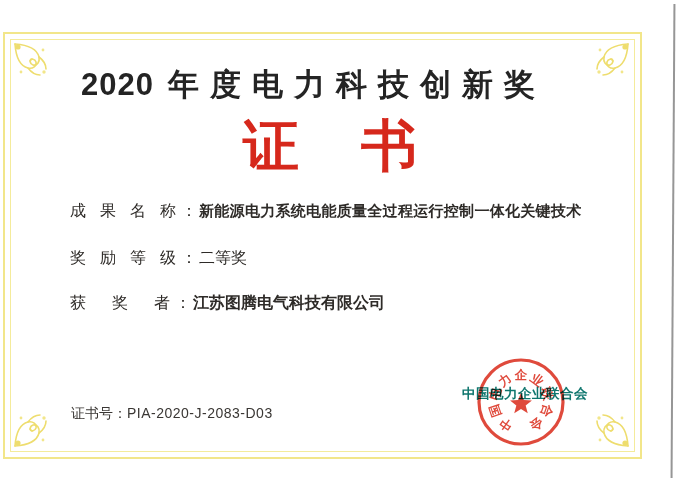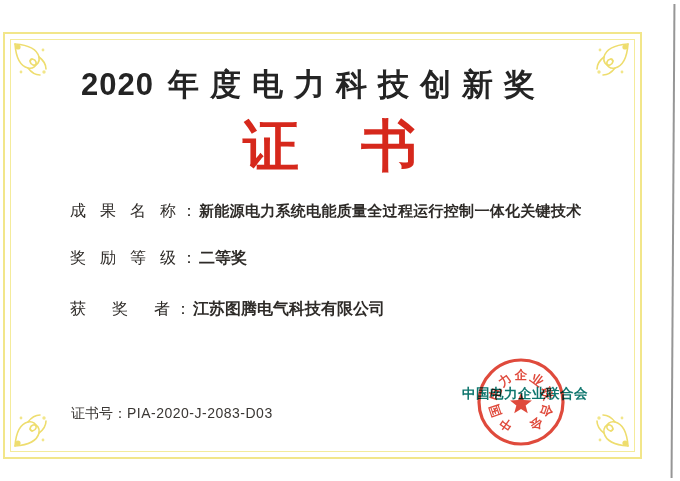--- a/index.html
+++ b/index.html
@@ -45,22 +45,22 @@
 
   .field-row{
     position:absolute;left:70px;white-space:nowrap;
     color:#2e2b28;font-size:16px;
   }
   .field-row .label{letter-spacing:5px;font-size:16px;}
   .field-row .colon{margin:0 2px 0 0;}
   .row-0{top:201px;}
   .row-0 .value{font-size:15px;letter-spacing:0.3px;font-weight:bold;}
   .row-1{top:248px;}
-  .row-1 .value{font-weight:bold;}
-  .row-2{top:299px;}
+  .row-1 .value{font-weight:normal;}
+  .row-2{top:293px;}
   .row-2 .value{font-weight:bold;}
 
   .cert-no{
     position:absolute;left:71px;top:405px;white-space:nowrap;
     color:#3a3734;font-size:14px;
   }
   .cert-no .num{
     font-family:"Liberation Sans","DejaVu Sans",sans-serif;
     font-size:14px;letter-spacing:0.5px;
   }

